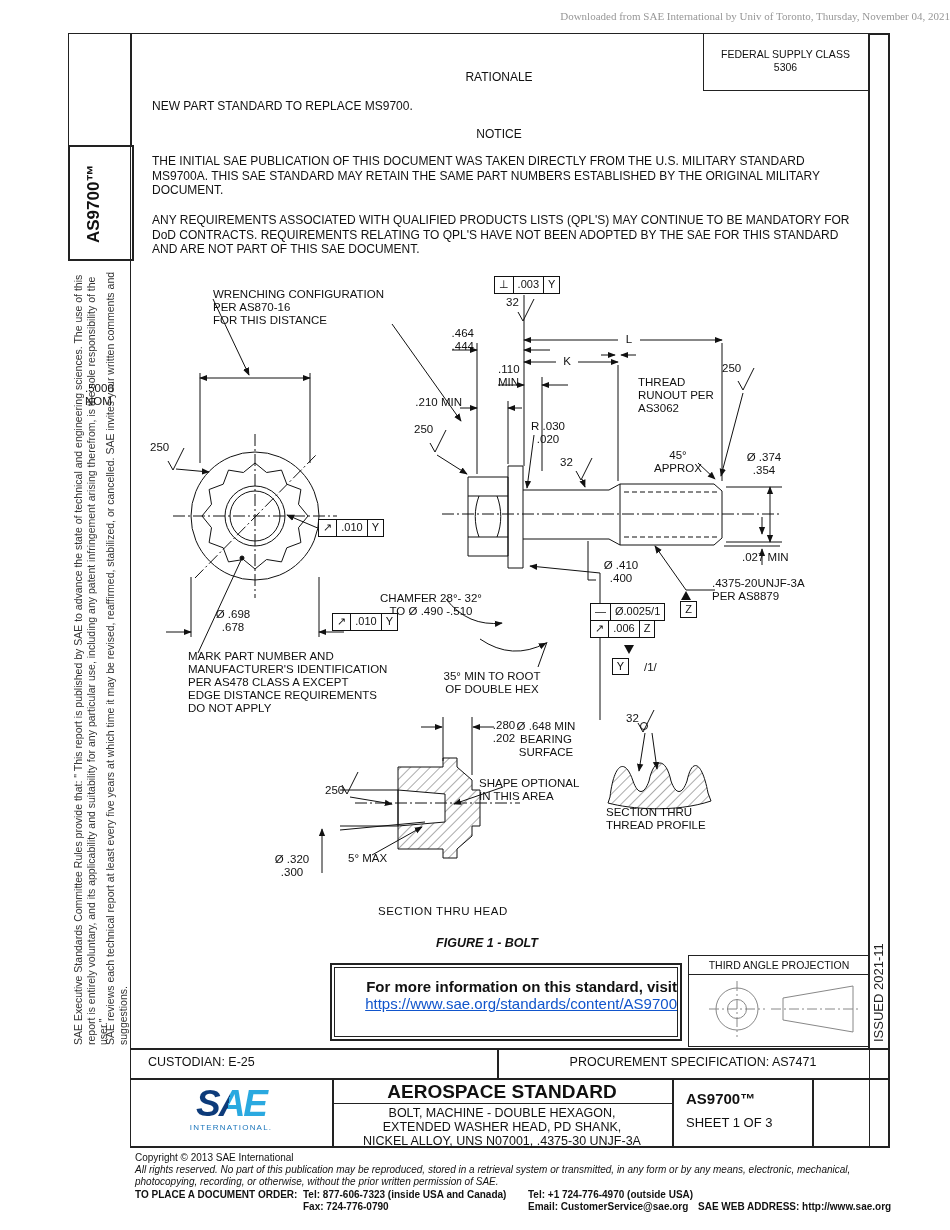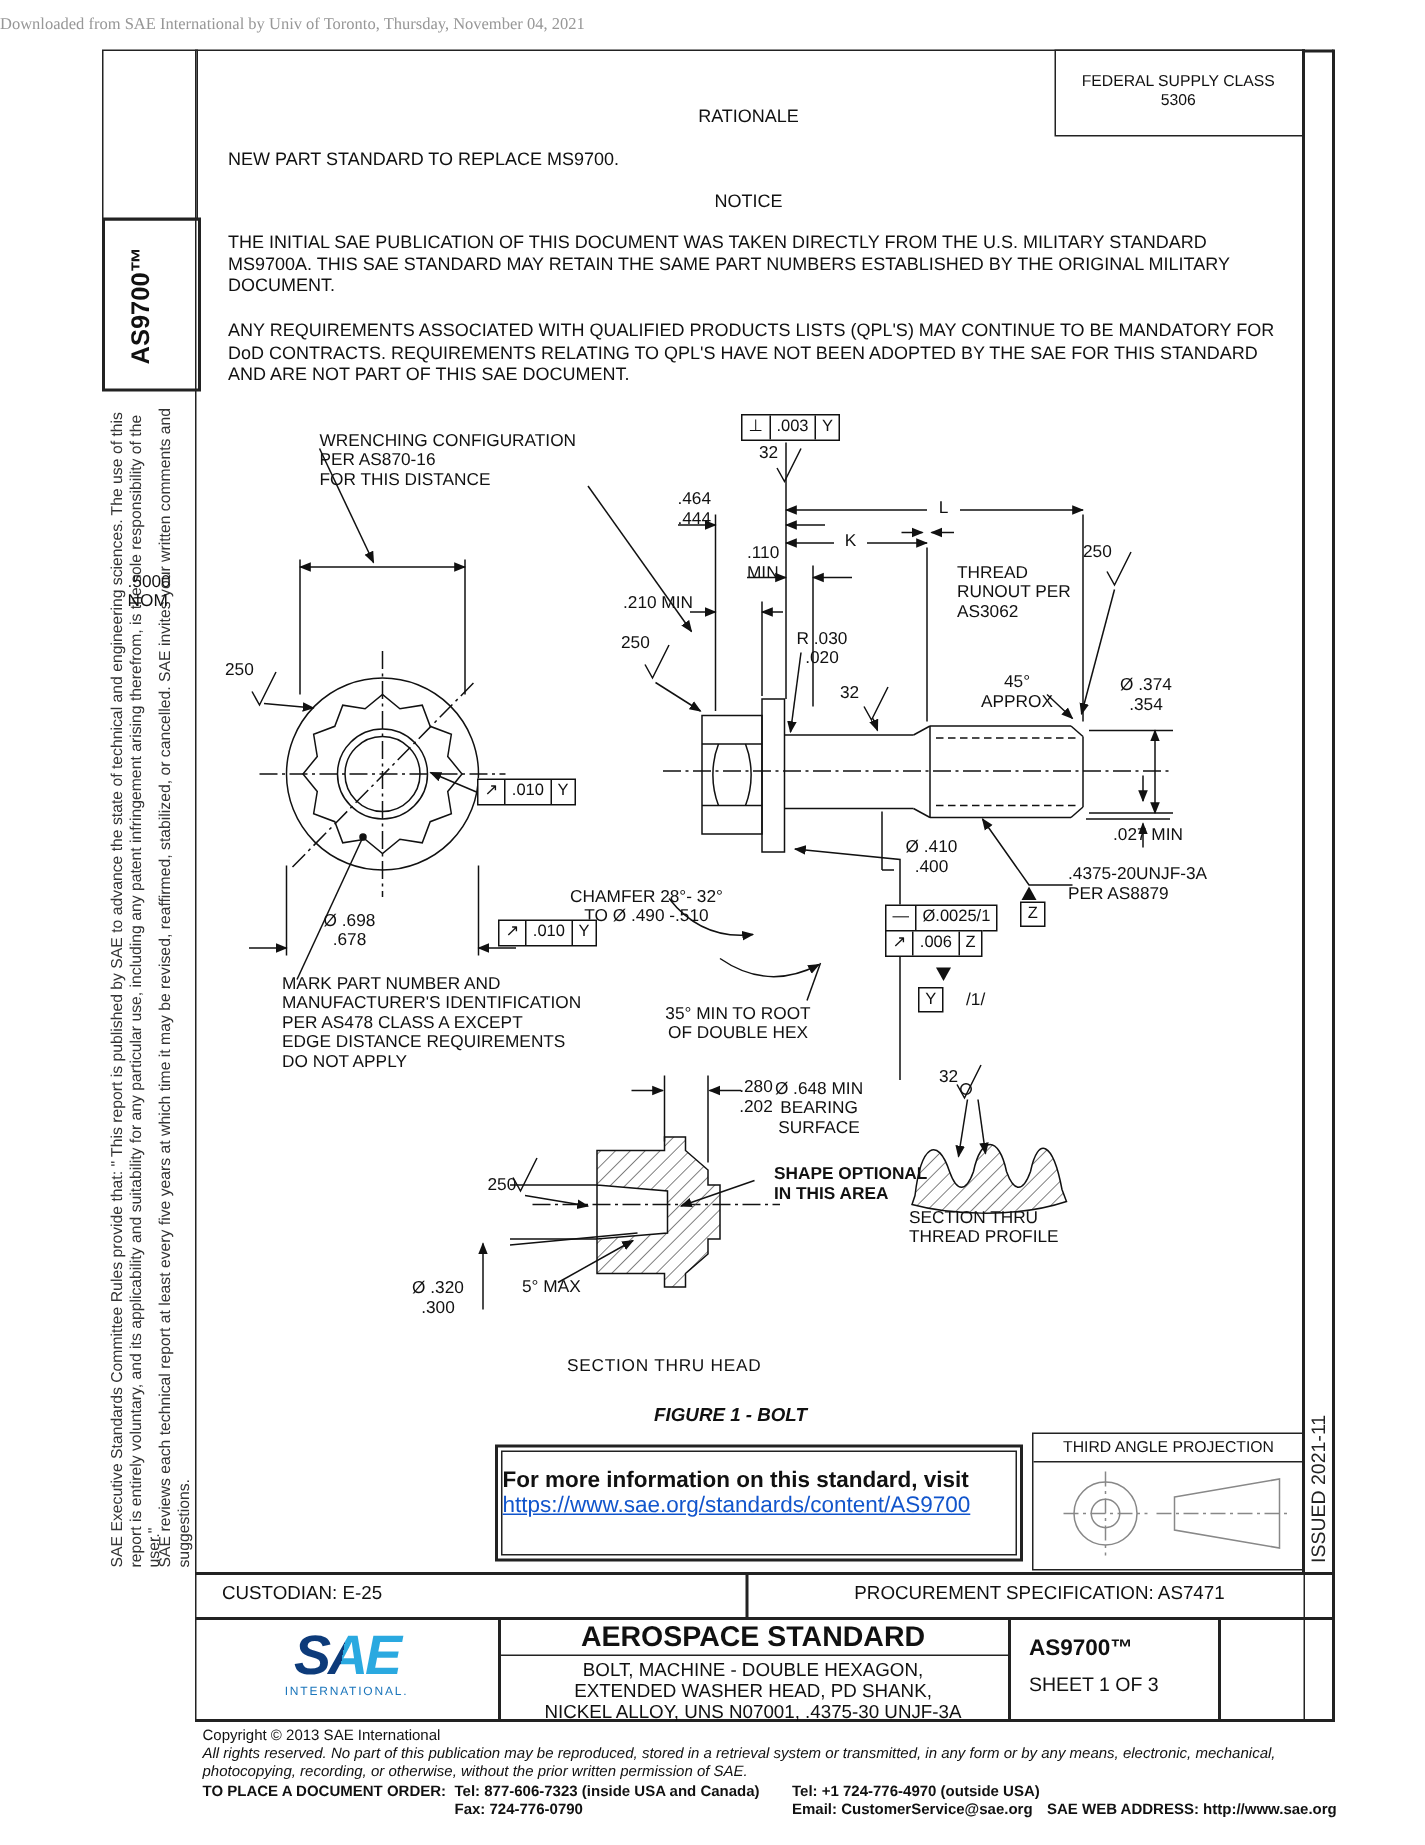--- a/index.html
+++ b/index.html
@@ -1,19 +1,19 @@
 <!DOCTYPE html>
 <html><head>
 <meta charset="utf-8">
 <style>
   html,body{margin:0;padding:0;background:#fff;}
   #page{position:relative;width:950px;height:1230px;background:#fff;
         font-family:"Liberation Sans",sans-serif;color:#111;overflow:hidden;}
   .abs{position:absolute;}
-  .banner{width:950px;text-align:left;top:10px;left:0;color:#979797;
+  .banner{width:950px;text-align:right;top:10px;left:0;color:#979797;
           font-family:"Liberation Serif",serif;font-size:11px;}
   .box{position:absolute;border:1.5px solid #222;}
   .thin{border-width:1px;}
   .hline{position:absolute;background:#222;height:1.5px;}
   .vline{position:absolute;background:#222;width:1.5px;}
   .cap{font-size:12px;}
   .body-text{font-size:12px;line-height:14.5px;white-space:pre-line;}
   .center{text-align:center;}
   .lbl{position:absolute;font-size:11.5px;line-height:13px;white-space:pre-line;}
   .wbg{background:#fff;padding:0 2px;}
@@ -238,21 +238,21 @@
 SURFACE</div>
   <div class="lbl center" style="left:202px;top:608px;width:62px;">Ø .698
 .678</div>
   <div class="lbl" style="left:188px;top:650px;">MARK PART NUMBER AND
 MANUFACTURER'S IDENTIFICATION
 PER AS478 CLASS A EXCEPT
 EDGE DISTANCE REQUIREMENTS
 DO NOT APPLY</div>
   <div class="lbl center" style="left:482px;top:719px;width:44px;">.280
 .202</div>
-  <div class="lbl" style="left:516px;top:777px;font-weight:bold;">SHAPE OPTIONAL
+  <div class="lbl" style="left:479px;top:777px;">SHAPE OPTIONAL
 IN THIS AREA</div>
   <div class="lbl" style="left:348px;top:852px;">5° MAX</div>
   <div class="lbl center" style="left:268px;top:853px;width:48px;">Ø .320
 .300</div>
   <div class="lbl" style="left:378px;top:905px;letter-spacing:0.5px;">SECTION THRU HEAD</div>
   <div class="lbl" style="left:606px;top:806px;">SECTION THRU
 THREAD PROFILE</div>
   <div class="lbl center" style="left:337px;top:937px;width:300px;font-weight:bold;font-style:italic;font-size:12.5px;">FIGURE 1 - BOLT</div>
 
   <div class="lbl" style="left:150px;top:441px;">250</div>
@@ -287,21 +287,21 @@
     <span>.006</span>
     <span>Z</span>
   </div>
   <div class="tri-down" style="left:624px;top:645px;"></div>
   <div class="datum" style="left:612px;top:658px;">Y</div>
   <div class="lbl" style="left:644px;top:661px;">/1/</div>
   <div class="tri-up" style="left:681px;top:591px;"></div>
   <div class="datum" style="left:680px;top:601px;">Z</div>
 
   <div class="box" style="left:330px;top:963px;width:348px;height:74px;border-width:2.5px;">
-    <div style="position:absolute;left:2px;top:2px;right:2px;bottom:2px;border:1px solid #222;padding:10px 0;box-sizing:border-box;">
+    <div style="position:absolute;left:2px;top:2px;right:2px;bottom:2px;border:1px solid #222;padding:10px 0;box-sizing:border-box;text-align:right;">
       <div style="font-weight:bold;font-size:15px;">For more information on this standard, visit</div>
       <a class="linkblue" href="#">https://www.sae.org/standards/content/AS9700</a>
     </div>
   </div>
 
   <div class="box thin" style="left:688px;top:955px;width:180px;height:90px;">
     <div class="center" style="border-bottom:1px solid #222;font-size:10.5px;padding:3px 0;">THIRD ANGLE PROJECTION</div>
     <svg width="178" height="66" viewBox="0 0 178 66">
       <g stroke="#888" fill="none" stroke-width="1">
         <circle cx="48" cy="34" r="21"></circle>

